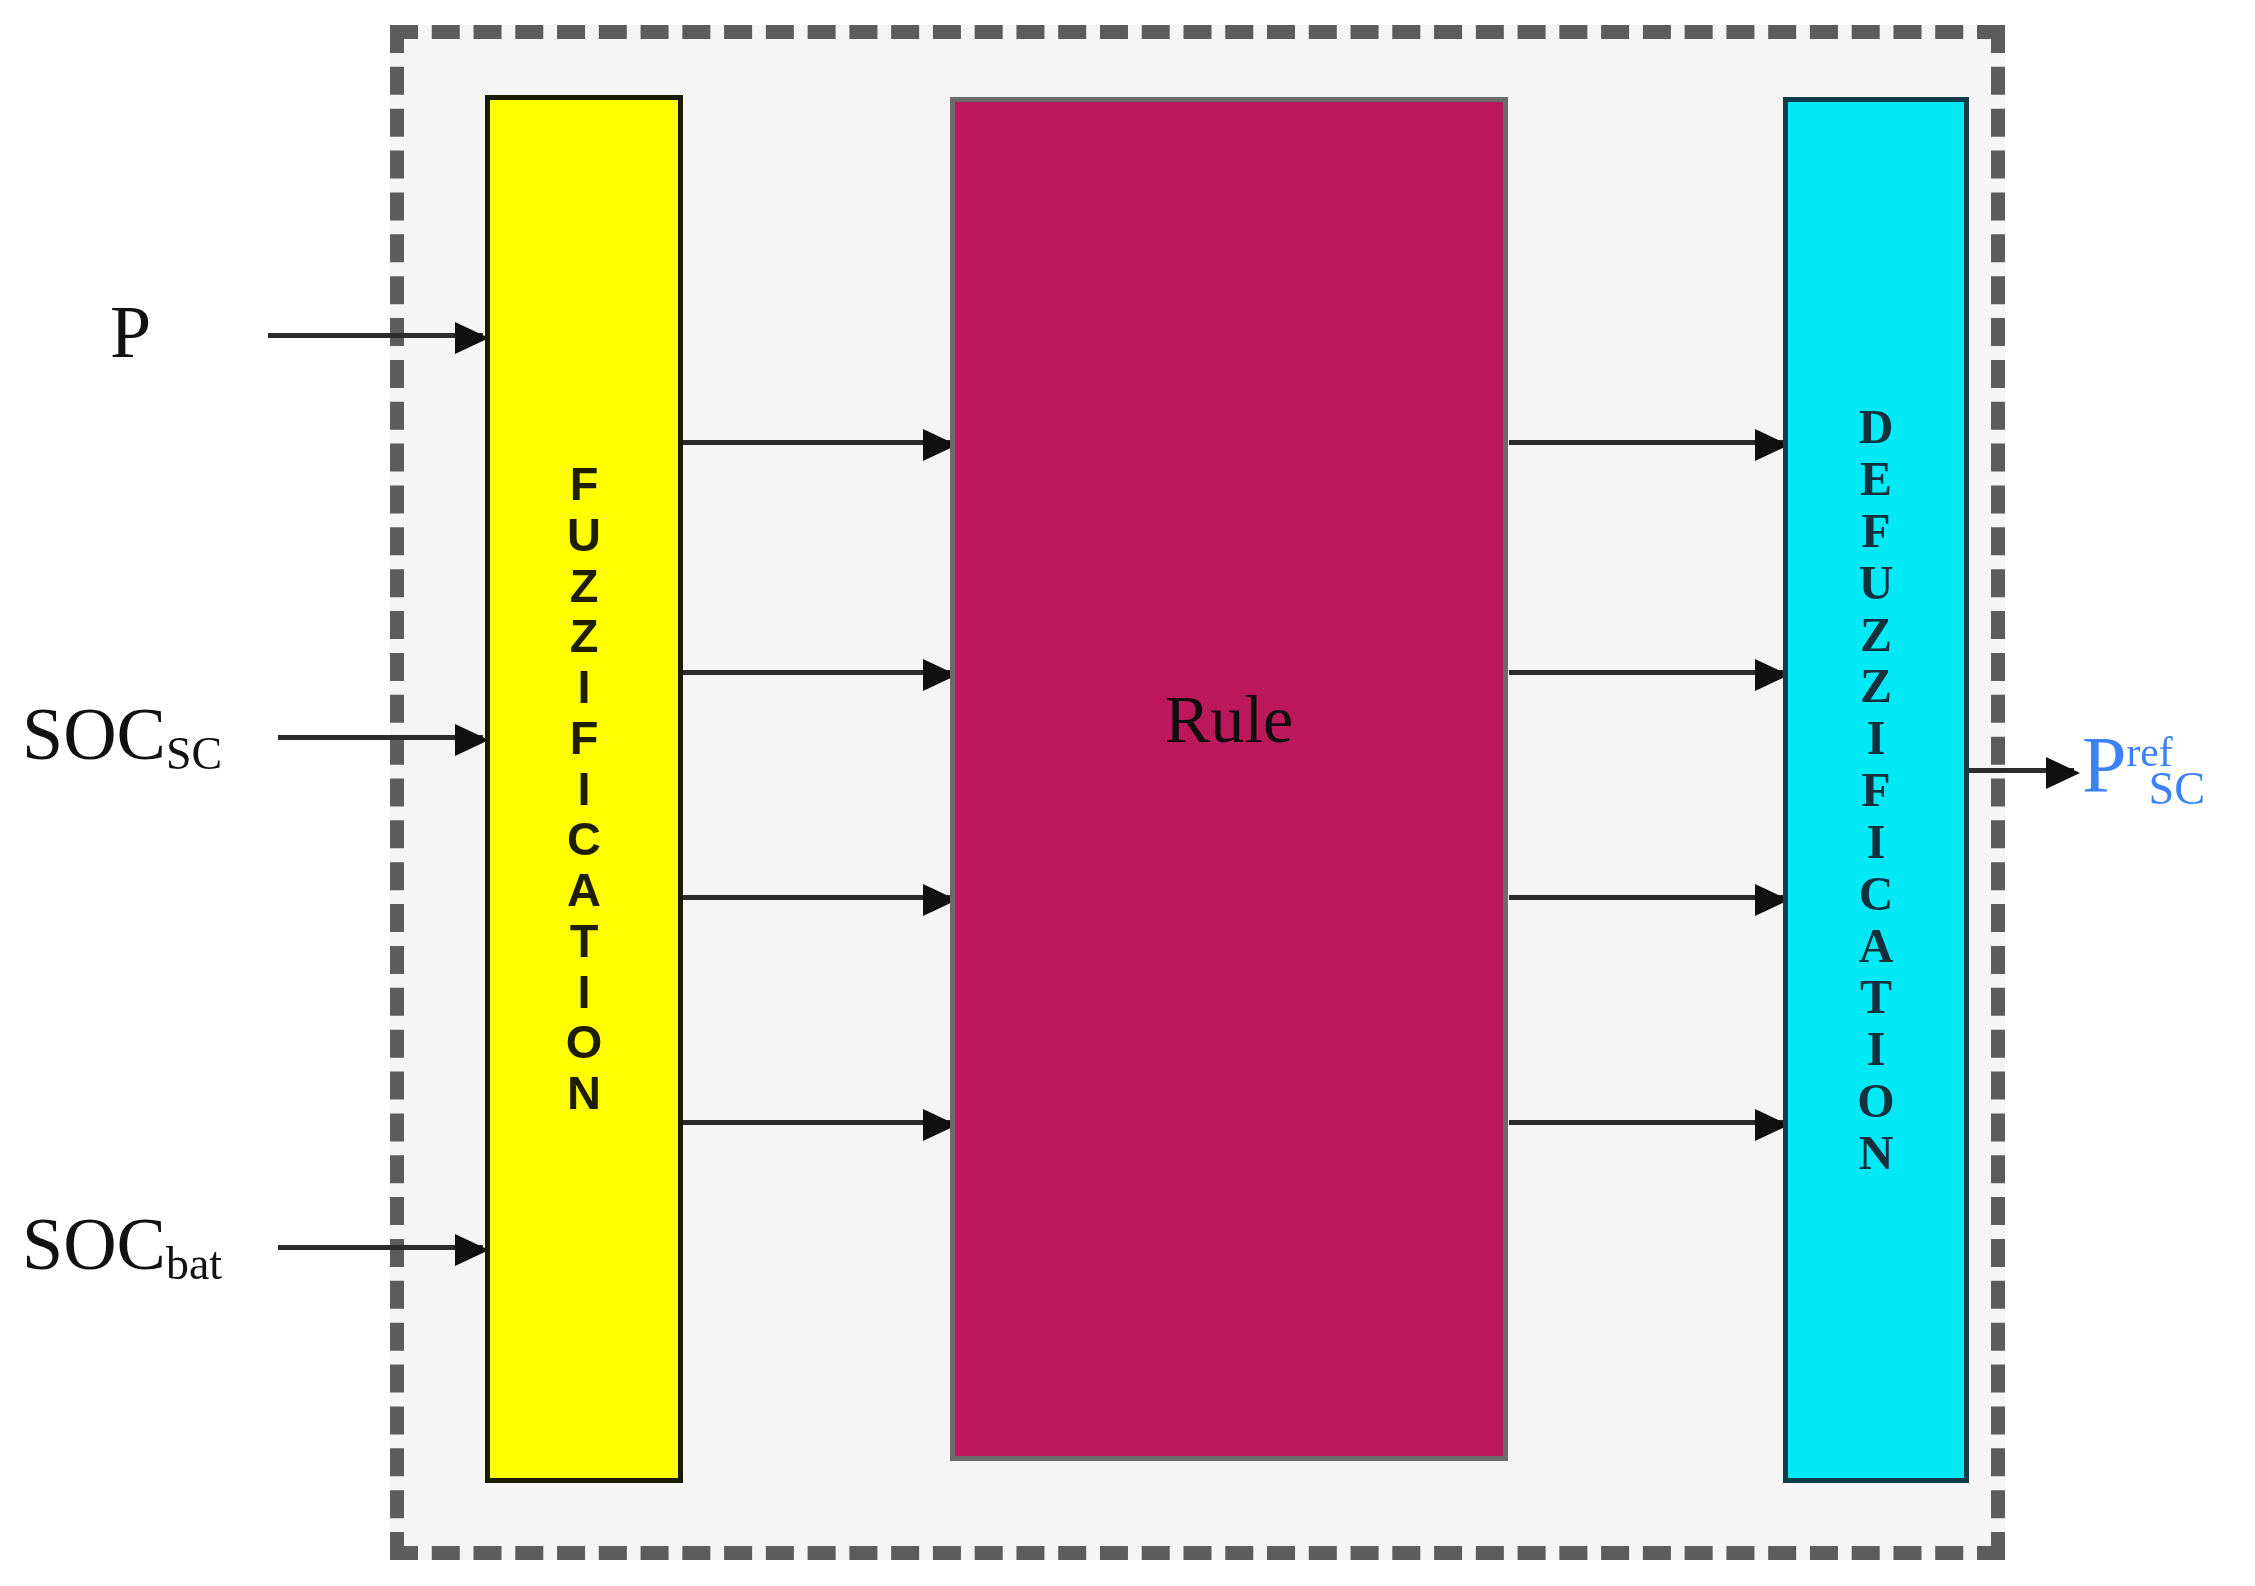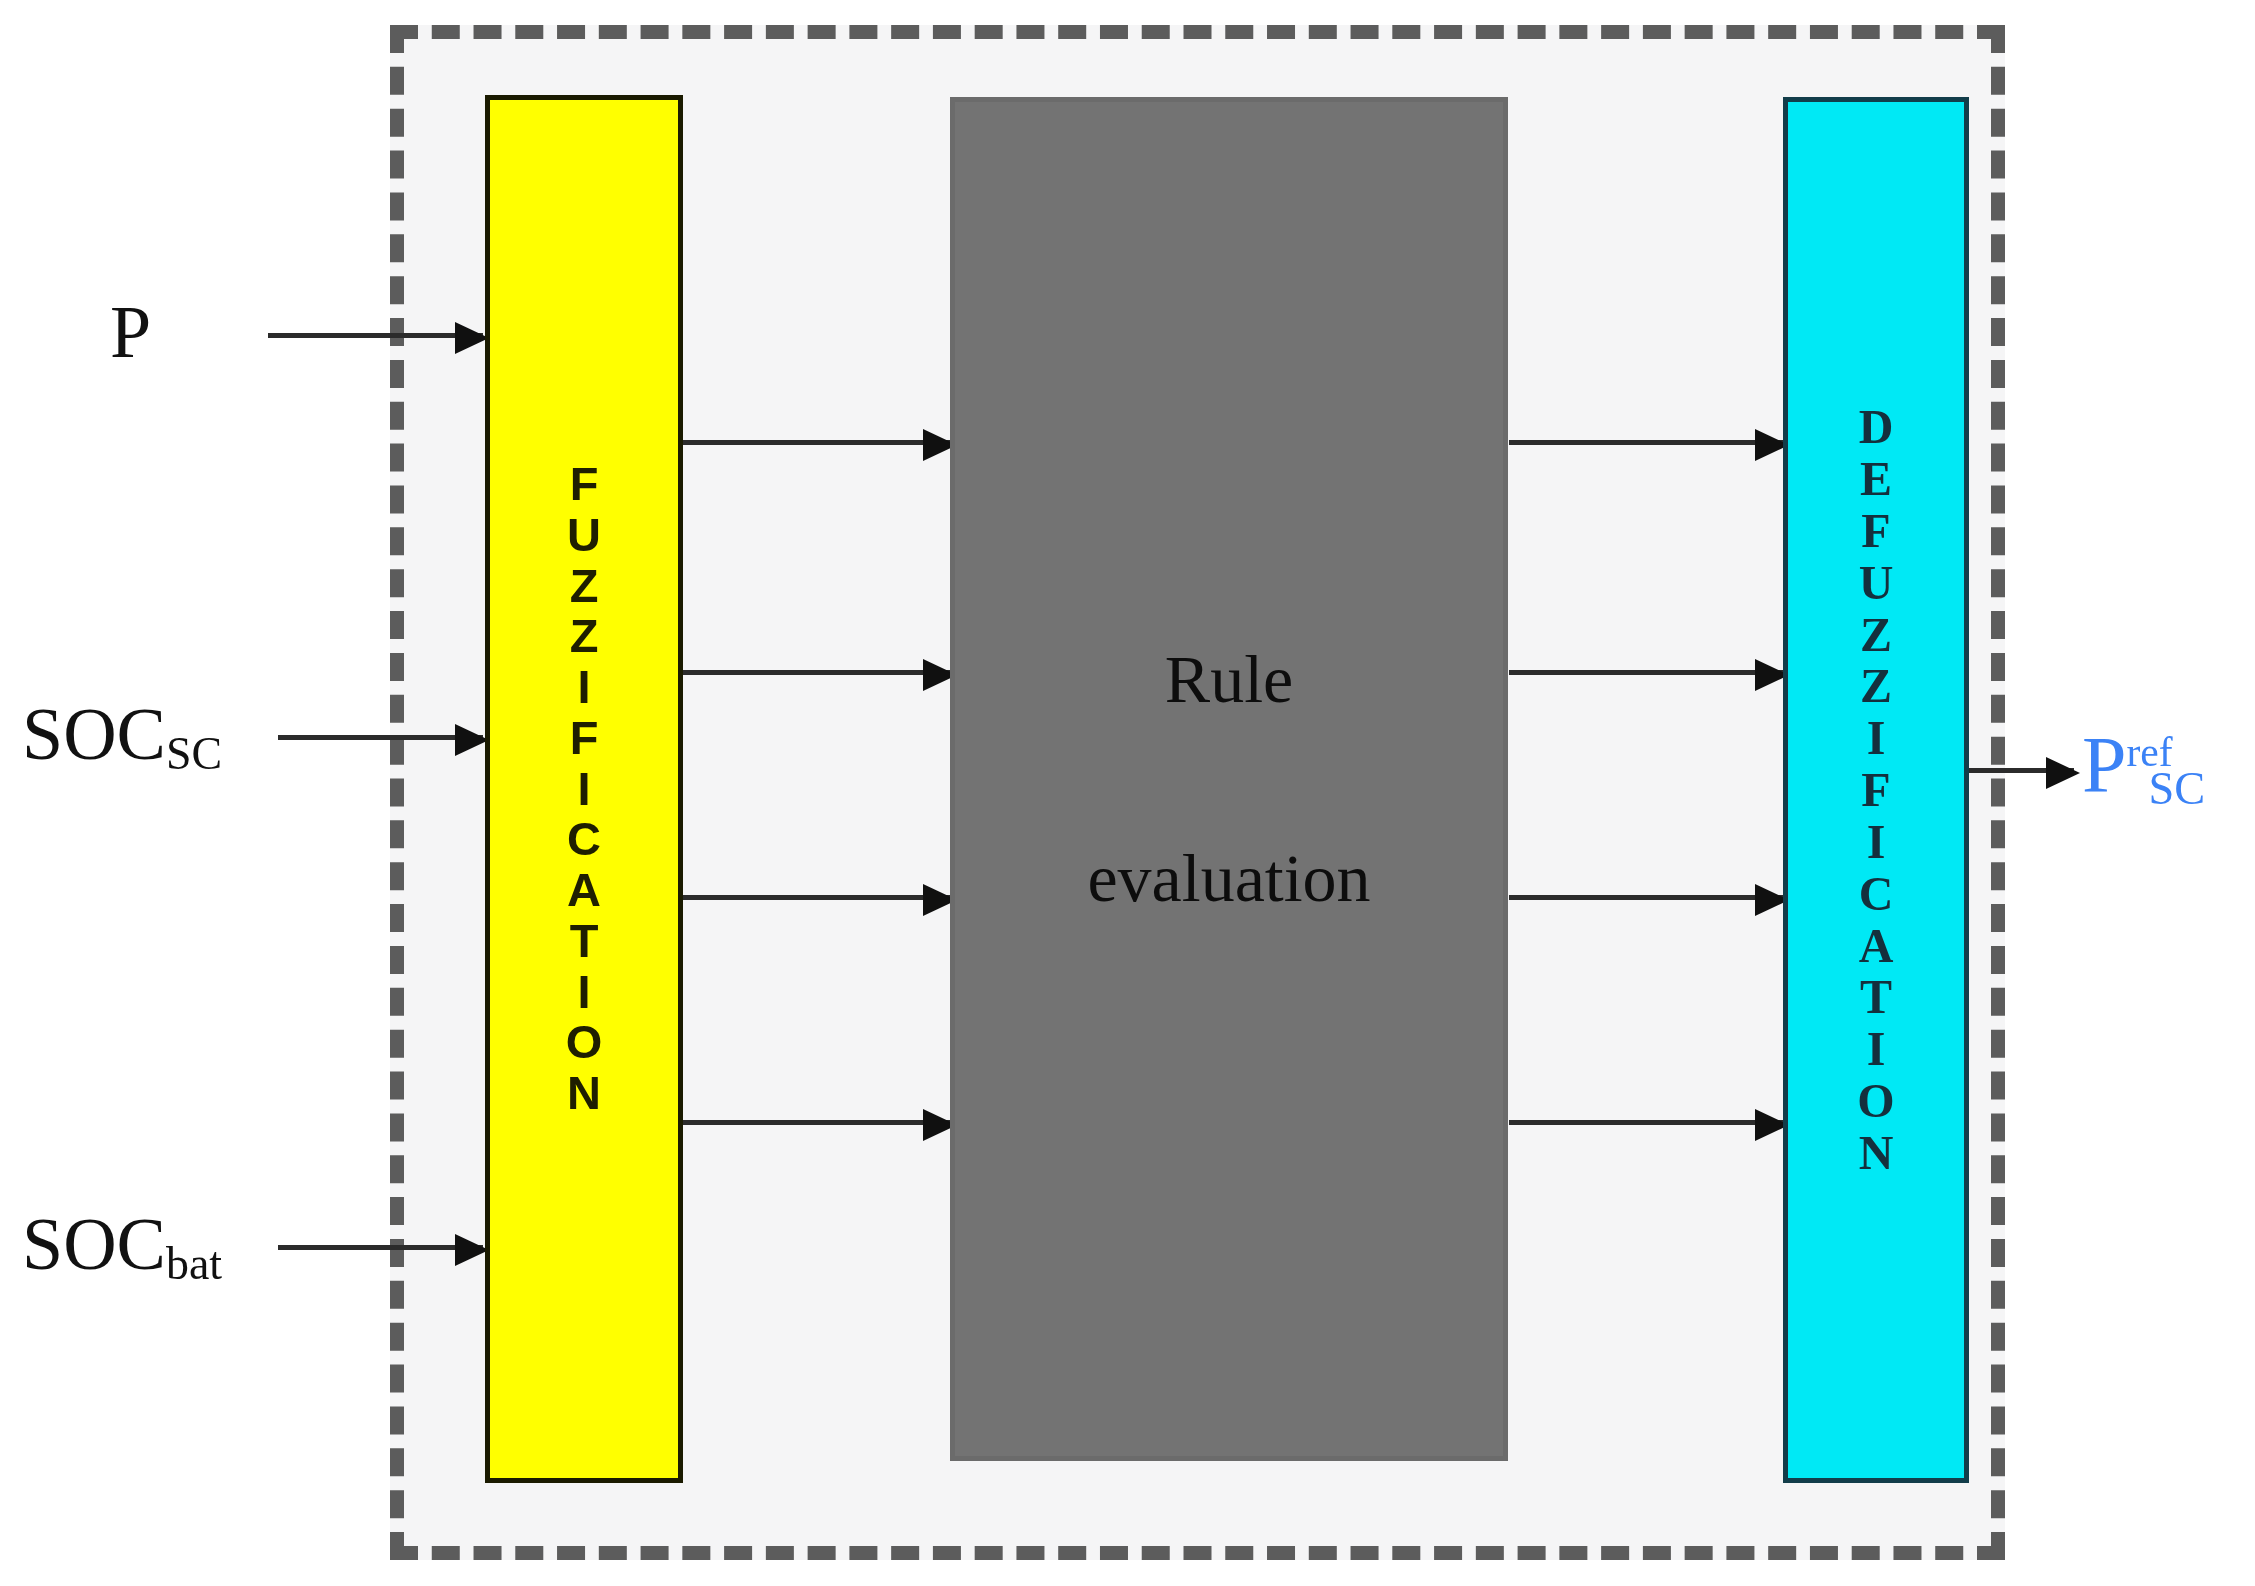--- a/index.html
+++ b/index.html
@@ -51,21 +51,21 @@
     width: 186px;
     height: 1386px;
     background: #00e9f5;
     border: 5px solid #123d4a;
   }
   .block-rule {
     left: 950px;
     top: 97px;
     width: 558px;
     height: 1364px;
-    background: #737373;
+    background: #be185d;
     border: 5px solid #6b6b6b;
     flex-direction: column;
   }
 
   
   .vstack {
     display: flex;
     flex-direction: column;
     align-items: center;
     line-height: 1.08;
@@ -180,21 +180,20 @@
     </div>
   </div>
 
   <div class="arrow" style="left:683px; top:440px; width:268px;"></div>
   <div class="arrow" style="left:683px; top:670px; width:268px;"></div>
   <div class="arrow" style="left:683px; top:895px; width:268px;"></div>
   <div class="arrow" style="left:683px; top:1120px; width:268px;"></div>
 
   <div class="block block-rule">
     <div class="rule-line first">Rule</div>
-    <div class="rule-line">evaluation</div>
   </div>
 
   <div class="arrow" style="left:1509px; top:440px; width:274px;"></div>
   <div class="arrow" style="left:1509px; top:670px; width:274px;"></div>
   <div class="arrow" style="left:1509px; top:895px; width:274px;"></div>
   <div class="arrow" style="left:1509px; top:1120px; width:274px;"></div>
 
   <div class="block block-defuzz">
     <div class="vstack defuzz-text">
       <span>D</span>

